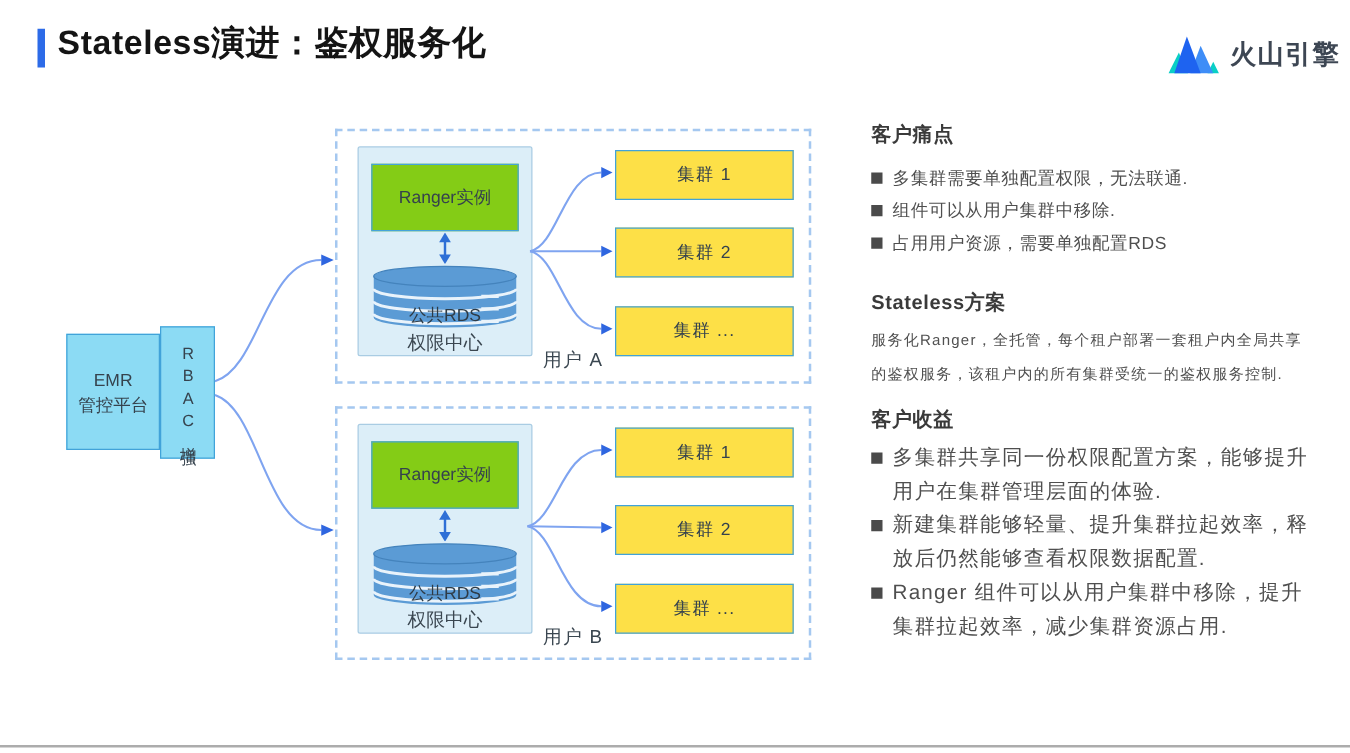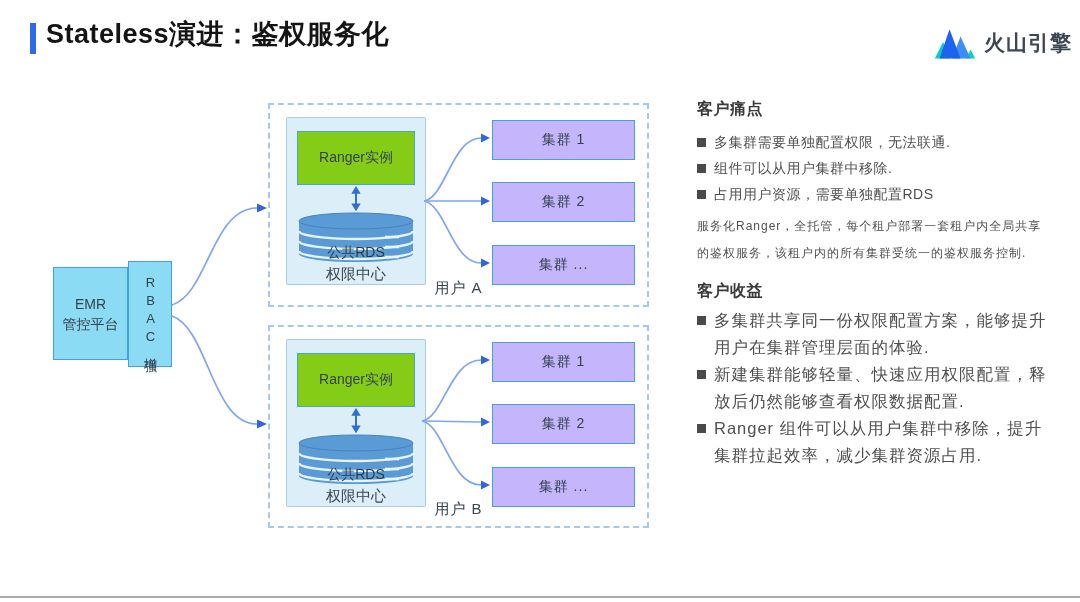--- a/index.html
+++ b/index.html
@@ -28,21 +28,21 @@
            background:#DCEEF8; border:1px solid #A9CCE3; border-radius:2px;
            display:flex; flex-direction:column; align-items:center; }
   .ranger-box { margin-top:13px; width:118px; height:55px; background:#84cc16; border:1px solid #45A4DA;
                 display:flex; align-items:center; justify-content:center; font-size:14px; color:#35424d; }
   .v-arrow { margin:1px 0; }
   .rds { position:relative; width:118px; height:52px; }
   .rds-label { position:absolute; left:0; top:17px; width:100%; text-align:center;
                font-size:14px; color:#2e3b46;margin-top:15px; }
   .panel-label { margin-top:1px; font-size:15px; color:#3a4650; }
 
-  .cluster { position:absolute; left:222px; width:143px; height:40px; background:#c4b5fd;
+  .cluster { position:absolute; left:222px; width:143px; height:40px; background:#fde047;
              border:1.5px solid #41A3D9; display:flex; align-items:center; justify-content:center;
              font-size:14px; color:#35424d; letter-spacing:1px; }
   .cluster-1 { top:15px; } .cluster-2 { top:77px; } .cluster-3 { top:140px; }
   .user-label { position:absolute; left:50%; transform:translateX(-50%); bottom:7px;
                 font-size:15px; color:#3a4650; letter-spacing:1px; }
 
   
   .overlay { position:absolute; left:0; top:0; width:1080px; height:602px; pointer-events:none; }
 
   
@@ -179,31 +179,32 @@
       <div class="li">
         <span class="sq"></span>
         <p>组件可以从用户集群中移除.</p>
       </div>
       <div class="li">
         <span class="sq"></span>
         <p>占用用户资源，需要单独配置RDS</p>
       </div>
     </div>
 
+    <h3 class="sol-head">Stateless方案</h3>
     <p class="sol-body">服务化Ranger，全托管，每个租户部署一套租户内全局共享的鉴权服务，该租户内的所有集群受统一的鉴权服务控制.</p>
 
     <h3 class="ben-head">客户收益</h3>
     <div class="ben-list">
       <div class="li">
         <span class="sq"></span>
         <p>多集群共享同一份权限配置方案，能够提升用户在集群管理层面的体验.</p>
       </div>
       <div class="li">
         <span class="sq"></span>
-        <p>新建集群能够轻量、快速应用权限配置，释放后仍然能够查看权限数据配置.</p>
+        <p>新建集群能够轻量、提升集群拉起效率，释放后仍然能够查看权限数据配置.</p>
       </div>
       <div class="li">
         <span class="sq"></span>
         <p>Ranger 组件可以从用户集群中移除，提升集群拉起效率，减少集群资源占用.</p>
       </div>
     </div>
   </div>
 
   <div class="bottom-line"></div>
 </div>

